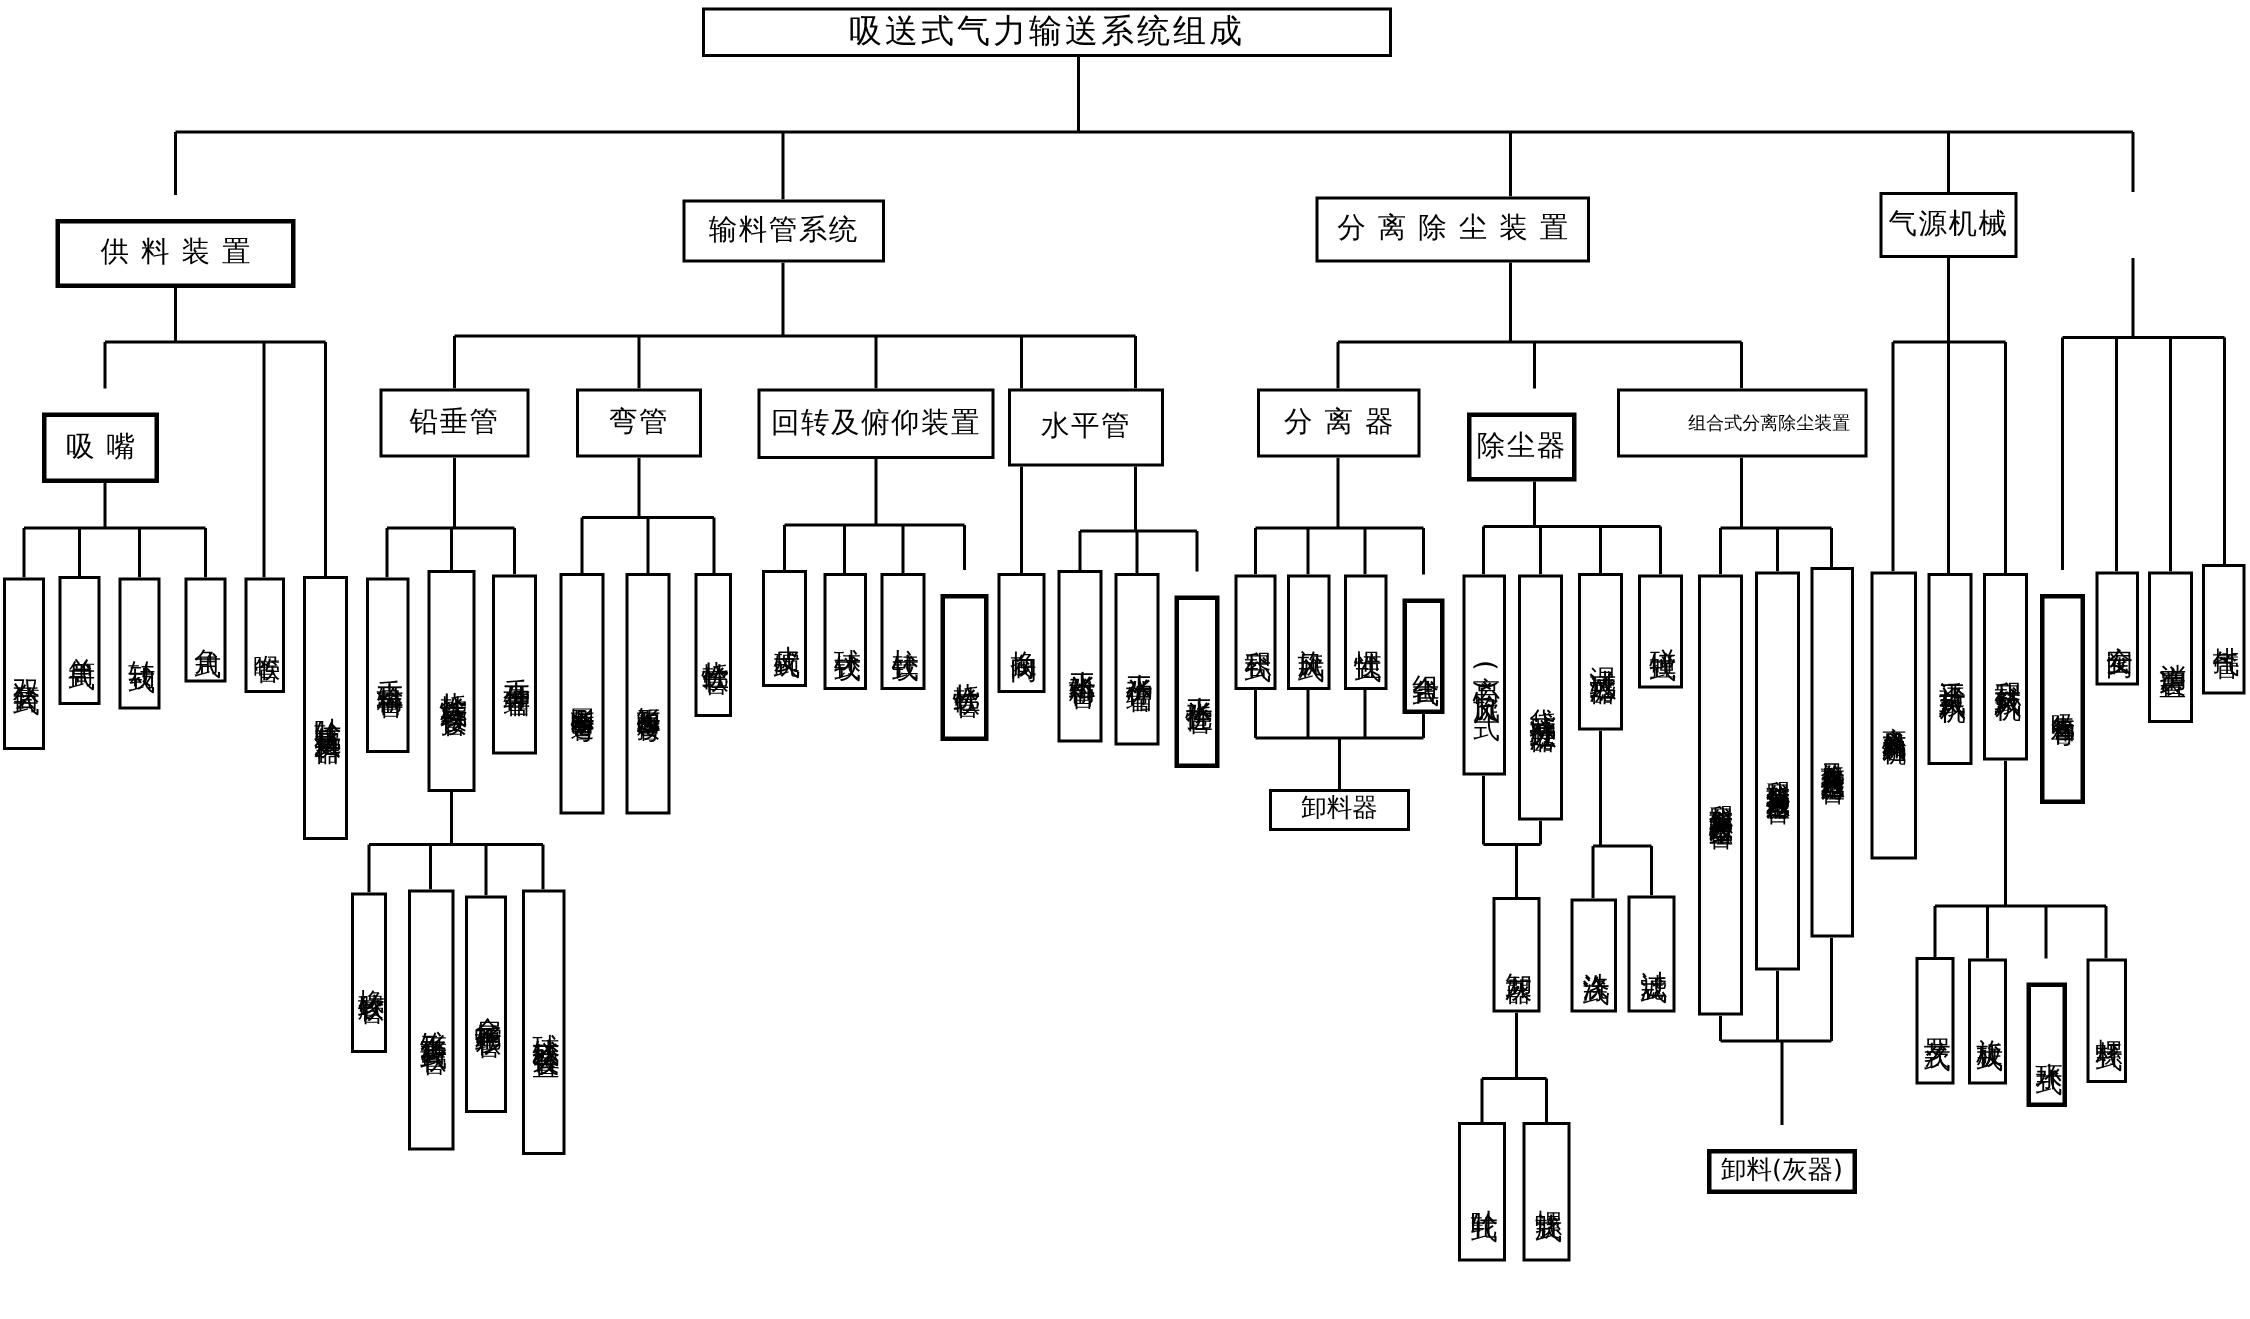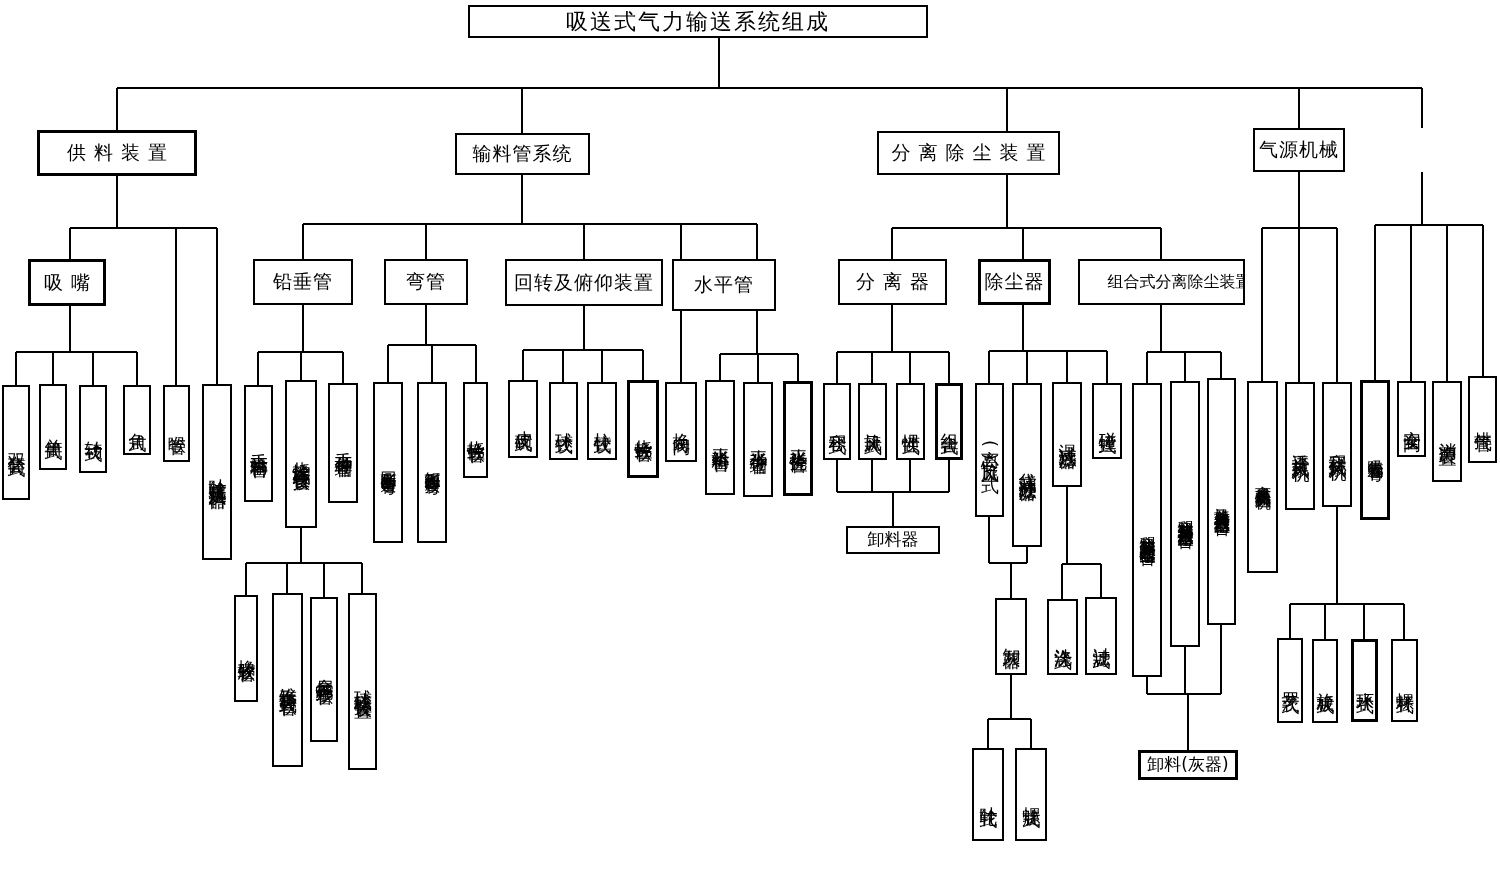--- a/index.html
+++ b/index.html
@@ -2,24 +2,24 @@
 <html><head>
 <meta charset="utf-8">
 <style>
   html,body{margin:0;padding:0;background:#ffffff;}
   #stage{position:relative;width:1500px;height:879px;background:#ffffff;overflow:hidden;
          font-family:"DejaVu Sans","Liberation Sans",sans-serif;color:#000;}
   #wires{position:absolute;left:0;top:0;z-index:1;}
   .box{position:absolute;z-index:2;box-sizing:border-box;background:#fff;border:2px solid #000;
        display:flex;align-items:center;justify-content:center;text-align:center;
        line-height:1.05;overflow:hidden;}
-  .bold{border-width:3px;}
+  .bold{border-width:3px;margin-top:16px;}
   .h{font-size:19px;letter-spacing:1px;white-space:nowrap;}
   .sp{letter-spacing:0.42em;text-indent:0.42em;}
-  .fit{font-size:16px;letter-spacing:0;padding-left:36px;}
+  .fit{font-size:12px;letter-spacing:0;padding-left:36px;}
   .small-h{font-size:17px;letter-spacing:0;}
   .root-box{font-size:22px;letter-spacing:2px;}
   .v{writing-mode:vertical-rl;font-size:18px;letter-spacing:2px;}
   .tight{font-size:16px;letter-spacing:1px;}
 </style>
 </head>
 <body>
 
 <div id="stage">
   <svg id="wires" width="1500" height="879" viewBox="0 0 1500 879">

